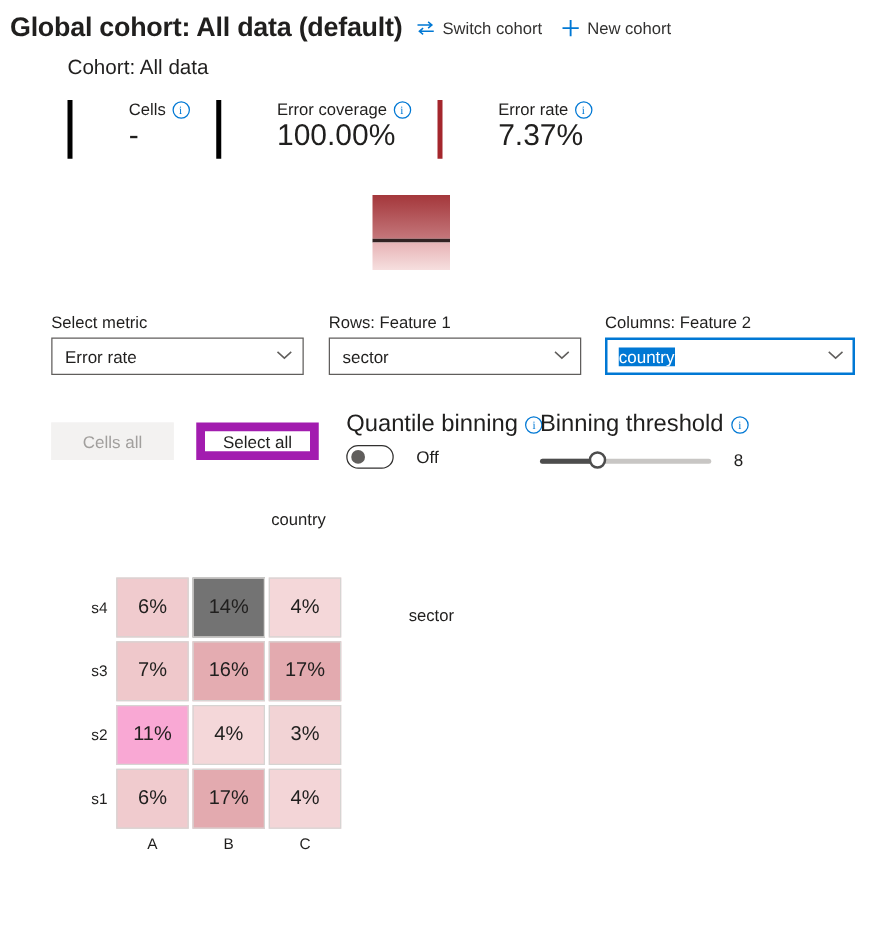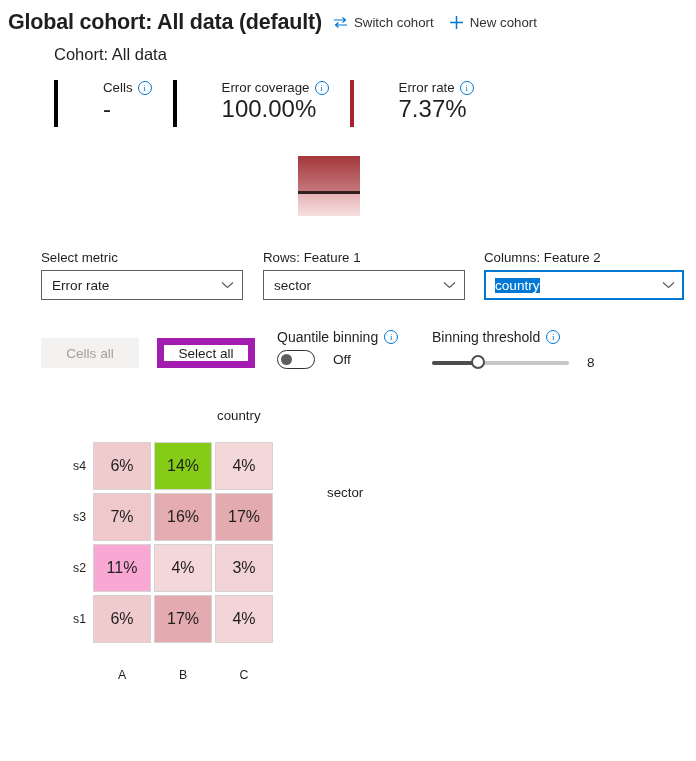--- a/index.html
+++ b/index.html
@@ -190,21 +190,21 @@
   .btn.disabled {
     background: #f3f2f1;
     border: 1px solid #f3f2f1;
     color: #a19f9d;
     cursor: default;
   }
 
   
   .toggle-group { position: absolute; left: 277px; top: -6px; }
   .toggle-label-row { display: flex; align-items: center; gap: 6px; white-space: nowrap; }
-  .toggle-label { font-size: 14px; color: #201f1e; }
+  .toggle-label { font-size: 19px; color: #201f1e; }
   .toggle-row { display: flex; align-items: center; gap: 18px; margin-top: 5px; }
   .toggle-track {
     width: 38px; height: 19px;
     border: 1px solid #323130;
     border-radius: 10px;
     background: #ffffff;
     position: relative;
     cursor: pointer;
     box-sizing: border-box;
   }
@@ -263,21 +263,21 @@
   .axis-title-right {
     position: absolute;
     left: 327px;
     top: 85px;
     font-size: 13.3px;
     color: #201f1e;
   }
   .grid {
     position: absolute;
     left: 93px;
-    top: 42px;
+    top: 62px;
   }
   .grid-row { display: flex; margin-bottom: 3px; position: relative; }
   .cell {
     width: 58px;
     height: 48px;
     margin-right: 3px;
     border: 1px solid #d6d4d2;
     box-sizing: border-box;
     display: flex;
     align-items: center;
@@ -464,21 +464,21 @@
 
 </div>
 
 <div class="heatmap">
   <div class="axis-title-top">country</div>
   <div class="axis-title-right">sector</div>
   <div class="grid" id="heatmap-grid">
       <div class="grid-row">
         <div class="row-label">s4</div>
         <div class="cell" style="background: rgb(240, 203, 206);">6%</div>
-        <div class="cell" style="background: #84cc16;">14%</div>
+        <div class="cell" style="background: #737373;">14%</div>
         <div class="cell" style="background: rgb(244, 215, 217);">4%</div>
       </div>
       <div class="grid-row">
         <div class="row-label">s3</div>
         <div class="cell" style="background: rgb(239, 200, 203);">7%</div>
         <div class="cell" style="background: rgb(228, 172, 177);">16%</div>
         <div class="cell" style="background: rgb(227, 170, 175);">17%</div>
       </div>
       <div class="grid-row">
         <div class="row-label">s2</div>

